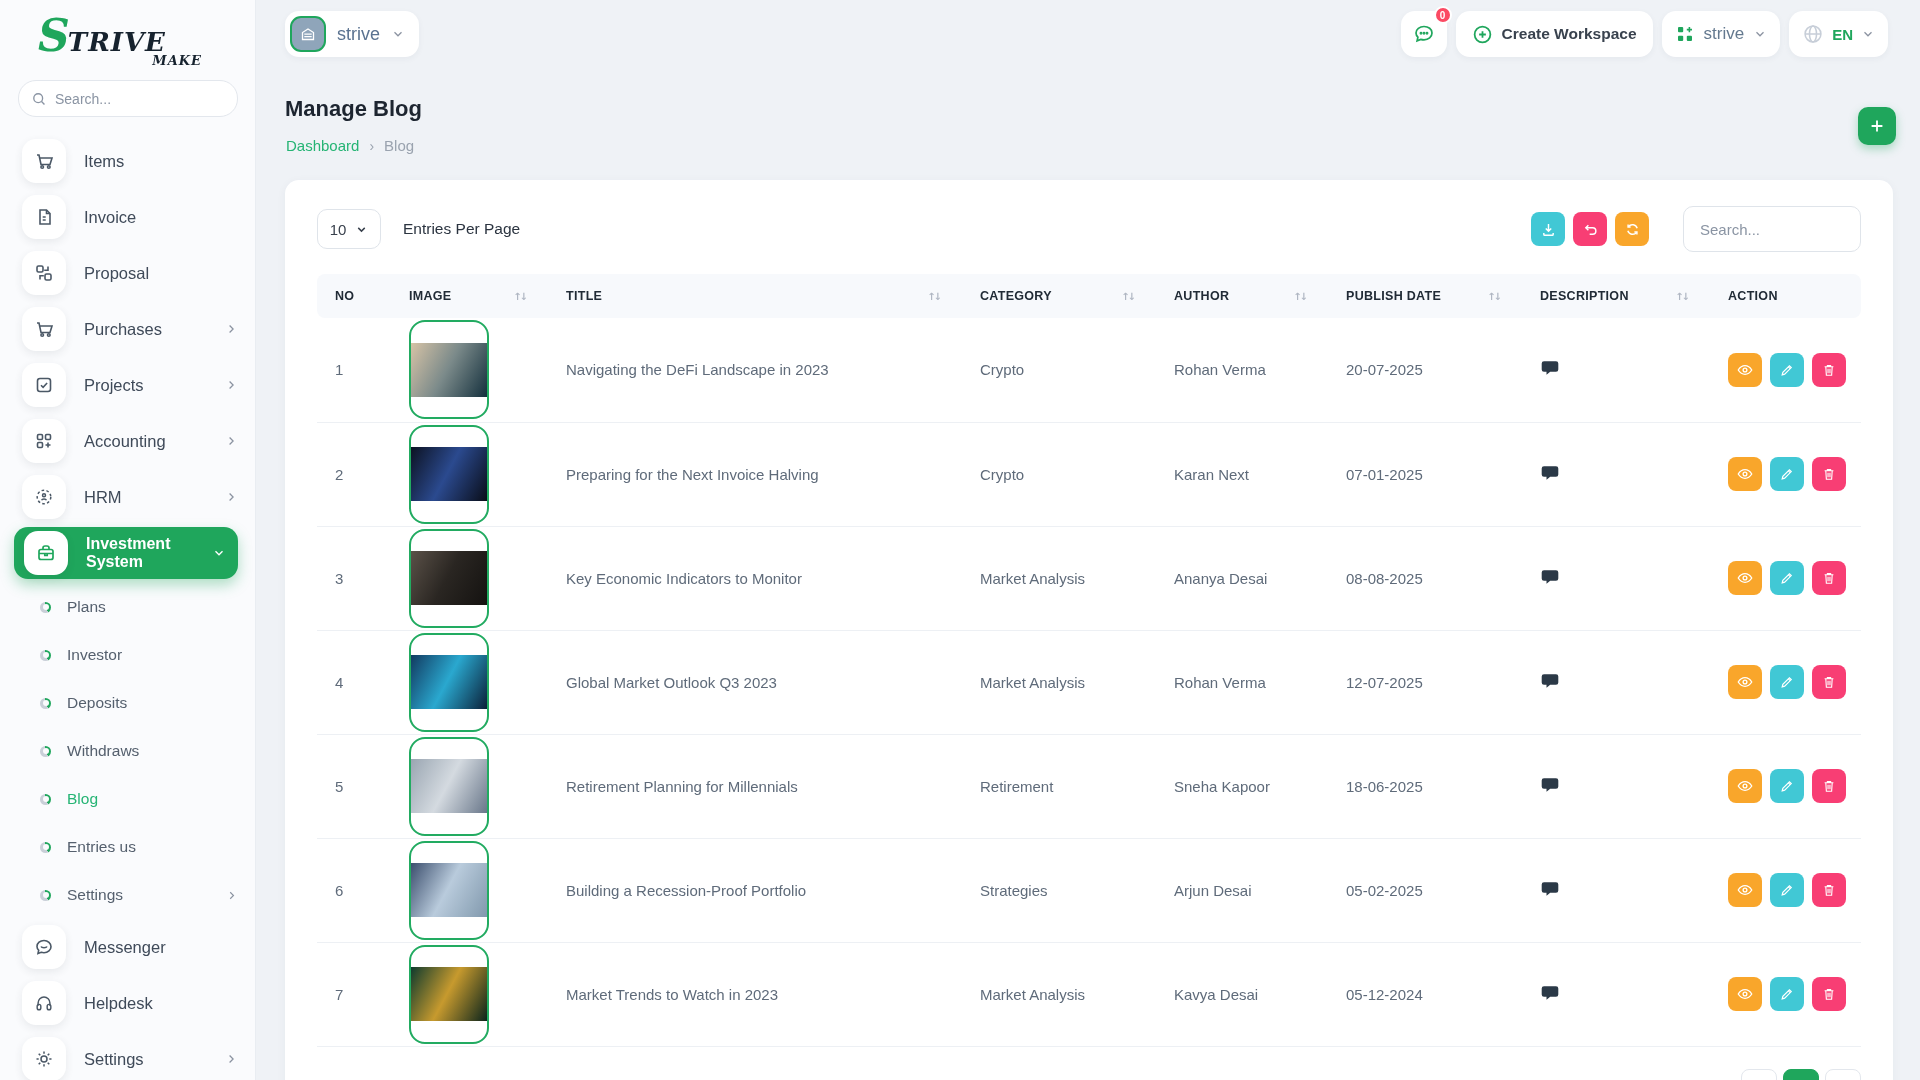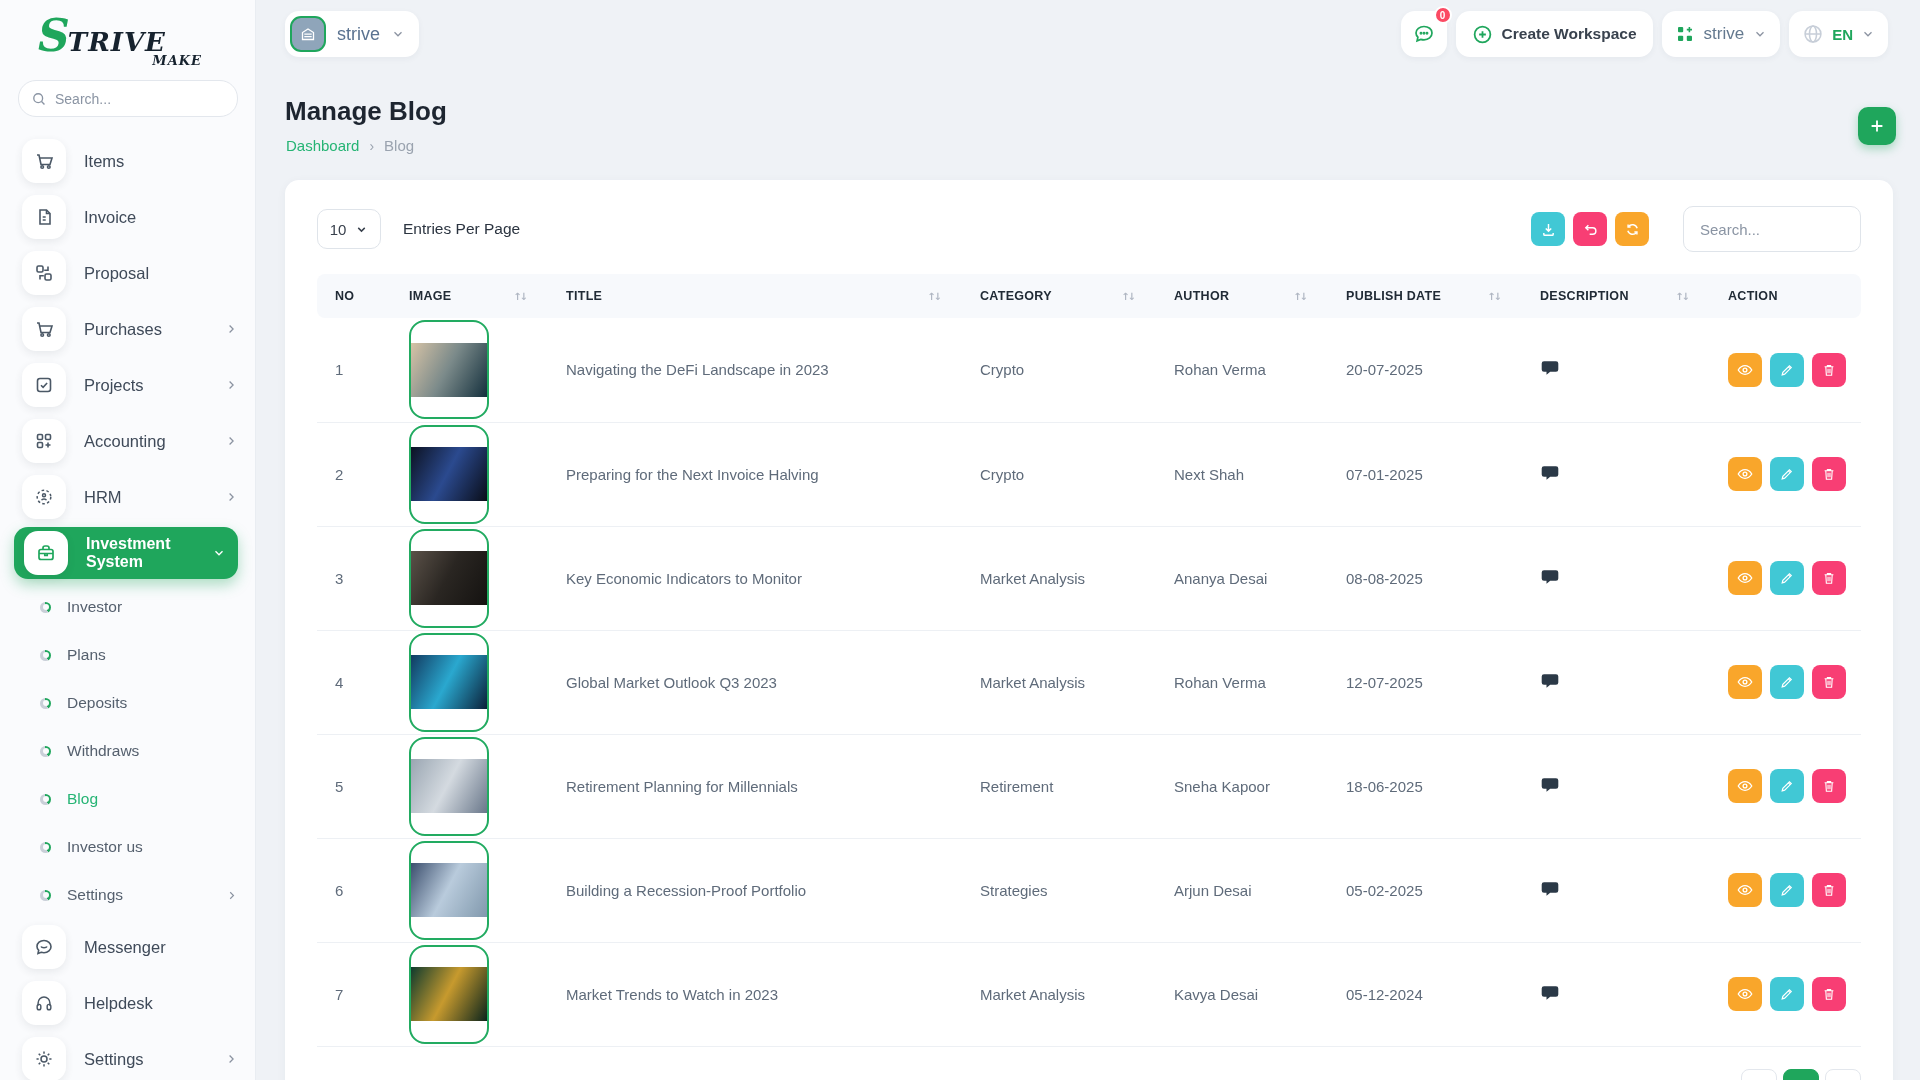--- a/index.html
+++ b/index.html
@@ -49,21 +49,21 @@
   .ws-name{font-size:18px;color:#5b7391;}
   .top-right{margin-left:auto;display:flex;gap:9px;}
   .msg-btn{width:46px;justify-content:center;position:relative;cursor:pointer;}
   .badge{position:absolute;top:-5px;right:-5px;min-width:18px;height:18px;border-radius:9px;background:var(--badge);border:2px solid #fff;color:#fff;font-size:10px;font-weight:bold;display:flex;align-items:center;justify-content:center;padding:0 4px;}
   .cw-btn{padding:0 16px;gap:9px;cursor:pointer;font-size:15.5px;color:#39424e;font-weight:bold;}
   .wsel{padding:0 13px;gap:9px;cursor:pointer;}
   .wsel .name{font-size:17px;color:#64798f;}
   .lang{padding:0 13px;gap:8px;cursor:pointer;}
   .lang .code{font-size:15px;font-weight:bold;color:var(--green);}
 
-  .page-title{position:absolute;left:29px;top:96px;font-size:26px;font-weight:bold;color:var(--dark);}
+  .page-title{position:absolute;left:29px;top:96px;font-size:22px;font-weight:bold;color:var(--dark);}
   .breadcrumb{position:absolute;left:30px;top:137px;display:flex;align-items:center;gap:10px;font-size:15px;}
   .bc-link{color:var(--green-text);cursor:pointer;}
   .bc-sep{color:#9aa3af;font-size:14px;}
   .bc-cur{color:#9aa3af;}
   .add-btn{position:absolute;right:24px;top:107px;width:38px;height:38px;border:none;border-radius:10px;background:var(--green);display:flex;align-items:center;justify-content:center;cursor:pointer;box-shadow:0 4px 10px rgba(31,166,92,.35);}
 
   
   .card{position:absolute;left:29px;top:180px;width:1608px;height:960px;background:#fff;border-radius:14px;box-shadow:0 2px 10px rgba(40,50,70,.05);padding:26px 32px;}
   .controls{display:flex;align-items:center;margin-bottom:22px;}
   .select-box{width:64px;height:40px;border:1px solid #dfe4ea;border-radius:10px;display:flex;align-items:center;justify-content:center;gap:9px;font-size:15px;color:#39414d;cursor:pointer;background:#fff;}
@@ -223,46 +223,46 @@
       <span class="chev">
           <svg width="14" height="14" viewBox="0 0 20 20" fill="none" stroke="currentColor" stroke-width="1.9">
             <path d="M5 7.5l5 5 5-5"></path>
           </svg>
         </span>
     </div>
 
     <div class="submenu">
       <div class="sub-item">
           <span class="bullet"></span>
-          <span class="sub-label">Investor</span>
+          <span class="sub-label">Plans</span>
 
         </div>
         <div class="sub-item">
           <span class="bullet"></span>
-          <span class="sub-label">Plans</span>
+          <span class="sub-label">Investor</span>
 
         </div>
         <div class="sub-item">
           <span class="bullet"></span>
           <span class="sub-label">Deposits</span>
 
         </div>
         <div class="sub-item">
           <span class="bullet"></span>
           <span class="sub-label">Withdraws</span>
 
         </div>
         <div class="sub-item active">
           <span class="bullet"></span>
           <span class="sub-label">Blog</span>
 
         </div>
         <div class="sub-item">
           <span class="bullet"></span>
-          <span class="sub-label">Investor us</span>
+          <span class="sub-label">Entries us</span>
 
         </div>
         <div class="sub-item has-chev">
           <span class="bullet"></span>
           <span class="sub-label">Settings</span>
           <span class="chev">
             <svg width="13" height="13" viewBox="0 0 20 20" fill="none" stroke="#8b93a1" stroke-width="1.8">
               <path d="M8 5l5 5-5 5"></path>
             </svg>
           </span>
@@ -512,21 +512,21 @@
           </tr>
           <tr>
             <td class="first">2</td>
             <td>
               <div class="thumb">
                 <div class="thumb-img" style="background: linear-gradient(118deg, rgb(12, 18, 34) 0%, rgb(43, 74, 143) 48%, rgb(9, 13, 24) 100%);"></div>
               </div>
             </td>
             <td>Preparing for the Next Invoice Halving</td>
             <td>Crypto</td>
-            <td>Next Shah</td>
+            <td>Karan Next</td>
             <td>07-01-2025</td>
             <td>
               <span class="desc-ico">
                 <svg width="20" height="20" viewBox="0 0 20 20" fill="#2b3947">
                   <path d="M4 3.2h12A2.3 2.3 0 0118.3 5.5v6a2.3 2.3 0 01-2.3 2.3h-5.8l-3.7 2.9v-2.9H4A2.3 2.3 0 011.7 11.5v-6A2.3 2.3 0 014 3.2z"></path>
                 </svg>
               </span>
             </td>
             <td>
               <div class="actions">

